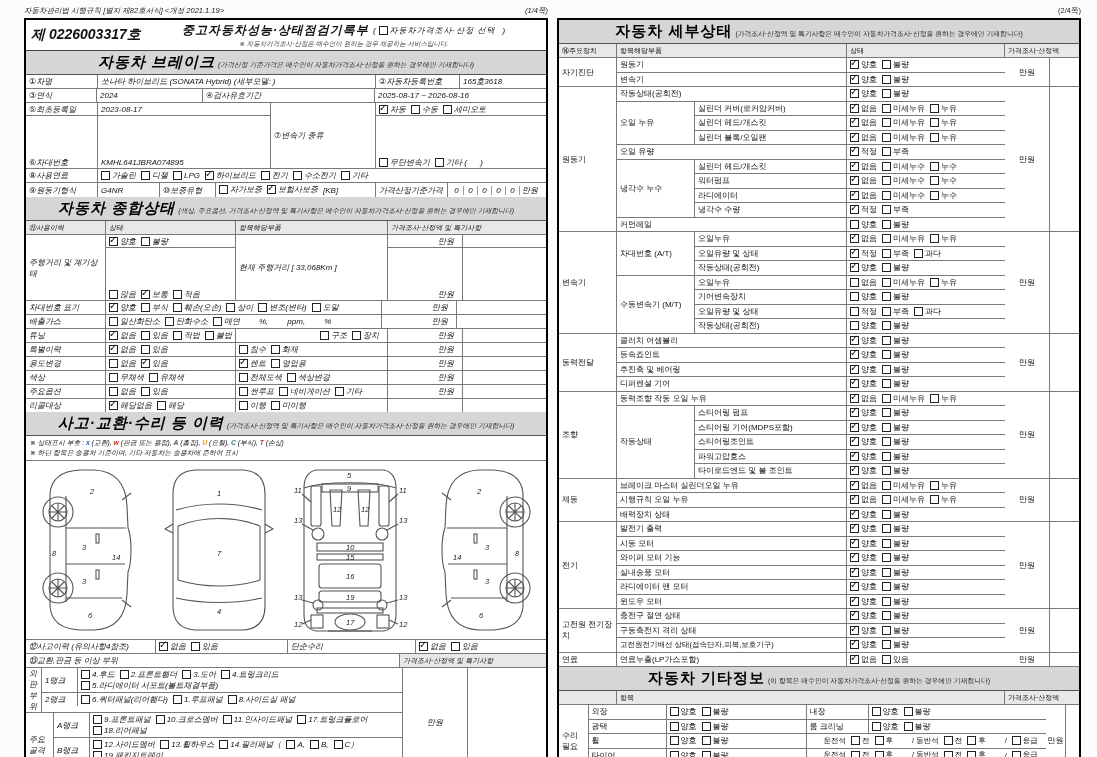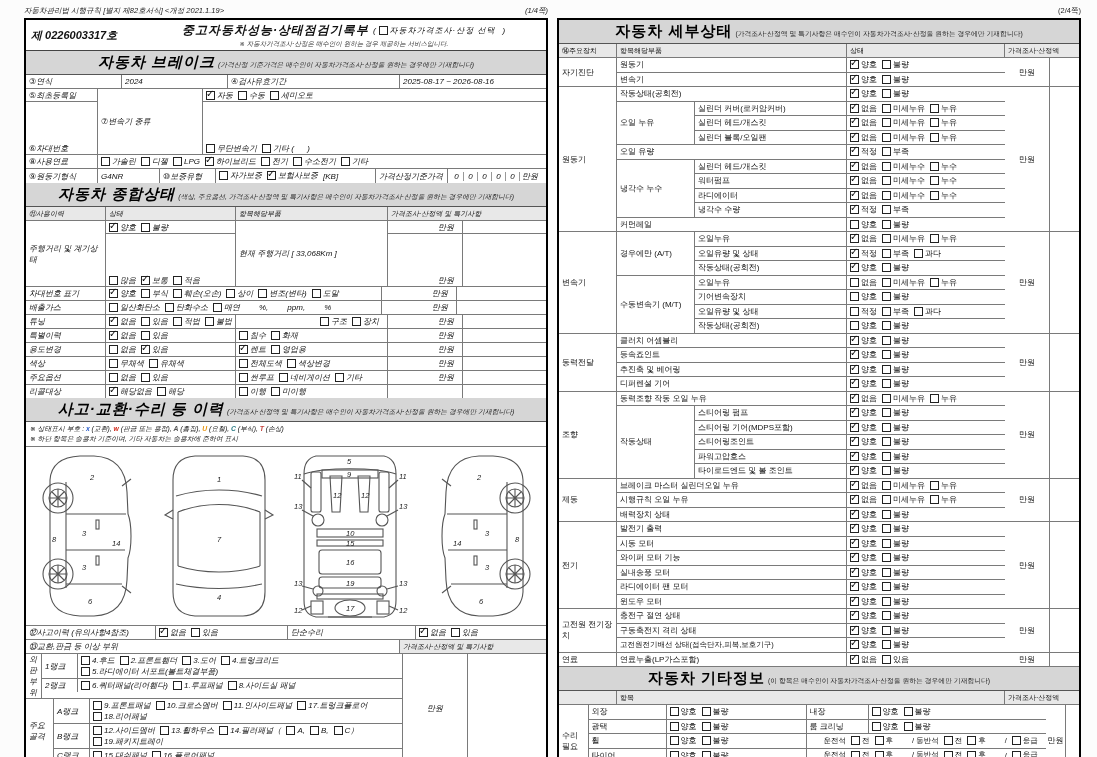--- a/index.html
+++ b/index.html
@@ -38,21 +38,21 @@
   .cit{width:152px;} .cst{flex:1;} .cfull{width:230px;}
   .p2row{min-height:13.5px;}
   
   .c1{width:80px;} .c2{width:130px;} .c3{flex:1;} .c4{width:75px;justify-content:flex-end;padding-right:8px;} .c5{width:83px;}
   .c23{width:276px;}
   .minicol{display:flex;flex-direction:column;box-sizing:border-box;border-right:1px solid #7a7a7a;gap:40px;}
   .mini{flex:1;display:flex;align-items:center;padding:0 3px;border-bottom:1px solid #7a7a7a;min-height:12px;}
   .minicol .mini:last-child{border-bottom:none;}
   
   .titlebar{display:flex;border-bottom:1px solid #444;}
-  .docno{width:122px;display:flex;align-items:center;padding:2px 5px;font-weight:bold;font-size:11px;box-sizing:border-box;}
+  .docno{width:122px;display:flex;align-items:center;padding:2px 5px;font-weight:bold;font-size:14px;box-sizing:border-box;}
   .tmain{flex:1;text-align:center;padding:2px 6px 1px 0;}
   .tline{font-size:12px;font-weight:bold;letter-spacing:1px;display:flex;justify-content:center;align-items:center;gap:4px;}
   .topt{font-size:8px;font-weight:normal;display:inline-flex;align-items:center;gap:2px;}
   .tsub{font-size:6.5px;color:#333;margin-top:1px;}
   .dg{width:13px;text-align:center;border-right:1px solid #999;display:inline-block;}
   .dgwrap{display:inline-flex;align-items:center;}
   .notes{font-size:6.8px;padding:2px 4px;border-bottom:1px solid #7a7a7a;line-height:1.5;}
   .diagwrap{display:flex;justify-content:space-around;align-items:center;border-bottom:1px solid #7a7a7a;padding:3px 2px;}
   svg text{font-size:7.5px;fill:#222;font-family:"Liberation Sans","DejaVu Sans",sans-serif;}
   svg .ln{stroke:#555;fill:none;stroke-width:1.1;}
@@ -81,29 +81,39 @@
                 </span></span>
             <span>)</span>
           </span>
         </div>
         <div class="tsub">※ 자동차가격조사·산정은 매수인이 원하는 경우 제공하는 서비스입니다.</div>
       </div>
     </div>
 
     <div class="sec"><b>자동차 브레이크</b><span>(가격산정 기준가격은 매수인이 자동차가격조사·산정을 원하는 경우에만 기재합니다)</span></div>
     <div class="fr">
-      <div class="fc" style="width:96px">③연식</div>
+      <div class="fc" style="width:72px">①차명</div>
+      <div class="fc" style="width:278px">쏘나타 하이브리드 (SONATA Hybrid) (세부모델: )</div>
+      <div class="fc" style="width:84px">②자동차등록번호</div>
+      <div class="fc last" style="flex:1">165호3618</div>
+    </div>
+    <div class="fr">
+      <div class="fc" style="width:71px">③연식</div>
       <div class="fc" style="width:106px">2024</div>
       <div class="fc" style="width:172px">④검사유효기간</div>
       <div class="fc last" style="flex:1">2025-08-17 ~ 2026-08-16</div>
     </div>
     <div class="fr" style="min-height:28px">
       <div class="minicol" style="width:72px">
         <div class="mini">⑤최초등록일</div>
         <div class="mini">⑥차대번호</div>
+      </div>
+      <div class="minicol" style="width:173px">
+        <div class="mini">2023-08-17</div>
+        <div class="mini">KMHL641JBRA074895</div>
       </div>
       <div class="fc" style="width:105px">⑦변속기 종류</div>
       <div class="minicol" style="flex:1;border-right:none">
         <div class="mini">
             <span class="opt">
               <span class="cb ck"></span>
               <span class="ol">자동</span>
             </span>
             <span class="opt">
               <span class="cb"></span>
@@ -957,21 +967,21 @@
           </div>
       </div>
       <div class="gprice">만원</div>
         <div class="gblank"></div>
     </div>
 
     <div class="grp">
       <div class="gname">변속기</div>
       <div class="gmid">
         <div class="sub">
-          <div class="subname">경우에만 (A/T)</div>
+          <div class="subname">차대번호 (A/T)</div>
           <div class="subrows">
             <div class="fr p2row">
                 <div class="fc cit">오일누유</div>
                 <div class="fc cst last">
                   <span class="opt">
                     <span class="cb ck"></span>
                     <span class="ol">없음</span>
                   </span>
                   <span class="opt">
                     <span class="cb"></span>

